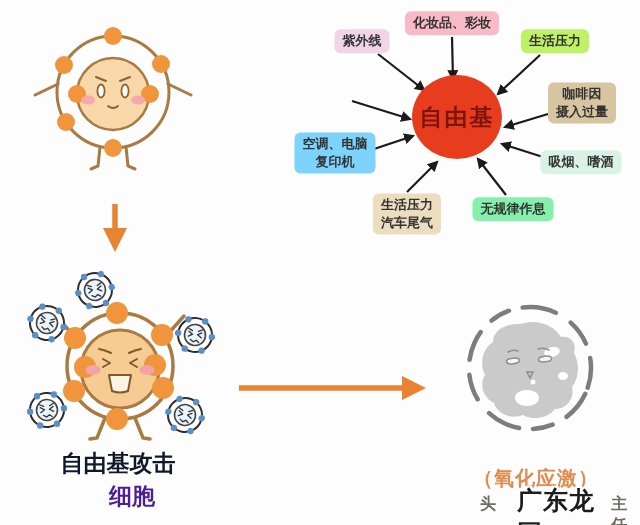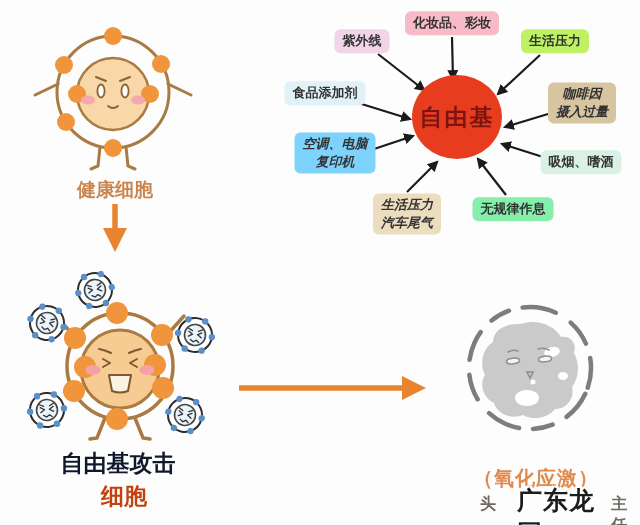--- a/index.html
+++ b/index.html
@@ -2,27 +2,27 @@
 <html><head>
 <meta charset="utf-8">
 <style>
   html,body{margin:0;padding:0;background:#ffffff;}
   #stage{position:relative;width:640px;height:525px;background:#fdfdfd;overflow:hidden;
          font-family:"Liberation Sans","DejaVu Sans",sans-serif;}
   #art{position:absolute;left:0;top:0;}
   .factor{position:absolute;transform:translate(-50%,-50%);border-radius:6px;
           padding:3px 8px;font-size:13px;font-weight:bold;color:#333;
           white-space:nowrap;text-align:center;line-height:1.35;}
-  .factor span{display:block;font-style:italic;}
+  .factor span{display:block;}
   .hub-text{position:absolute;left:457px;top:117px;transform:translate(-50%,-50%);
             font-size:23px;font-weight:bold;color:#7c1410;letter-spacing:2px;white-space:nowrap;text-align:center;}
   .cap{position:absolute;transform:translate(-50%,-50%);font-weight:bold;white-space:nowrap;}
   .cap-healthy{left:115px;top:190px;font-size:19px;color:#c9854f;}
   .cap-attack1{left:118px;top:463px;font-size:23px;color:#0f172a;}
-  .cap-attack2{left:124px;top:496px;font-size:23px;color:#c2410c;}
+  .cap-attack2{left:132px;top:496px;font-size:23px;color:#4c1d95;}
   .cap-oxid{left:536px;top:467px;font-size:20px;color:#e18a4e;letter-spacing:1px;margin-top:11px;}
   .watermark{position:absolute;left:480px;top:484px;display:flex;align-items:baseline;gap:1px;}
   .wm-gray{font-size:16px;font-weight:bold;color:#6f6a63;}
   .wm-main{font-size:25px;font-weight:900;color:#1d1d1d;letter-spacing:1px;
            text-shadow:-2px -2px 0 #fff,2px -2px 0 #fff,-2px 2px 0 #fff,2px 2px 0 #fff,
                         0 -2px 0 #fff,0 2px 0 #fff,-2px 0 0 #fff,2px 0 0 #fff;margin-left:20px;}
 </style>
 </head>
 <body>
 
@@ -158,39 +158,37 @@
         <ellipse cx="-17" cy="-7" rx="6.5" ry="2.8" fill="#f4f4f4" transform="rotate(-6 -17 -7)"></ellipse>
         <ellipse cx="15" cy="-9" rx="6.5" ry="2.8" fill="#f4f4f4" transform="rotate(-6 15 -9)"></ellipse>
         <path d="M-3,4 L3,4 L0,10 Z"></path>
       </g>
     </g>
   </svg>
 
   <div class="factor" style="left:362px;top:41px;background:#efd4ea">紫外线</div>
   <div class="factor" style="left:452px;top:23px;background:#f8bac6">化妆品、彩妆</div>
   <div class="factor" style="left:555px;top:41px;background:#bef264">生活压力</div>
-  <div class="factor" style="left:325px;top:93px;background:#e0f1f8">食品添加剂</div>
   <div class="factor" style="left:582px;top:103px;background:#d7c4a1">
     <span>咖啡因</span>
     <span>摄入过量</span>
   </div>
   <div class="factor" style="left:335px;top:153px;background:#7dd3fc">
     <span>空调、电脑</span>
     <span>复印机</span>
   </div>
   <div class="factor" style="left:581px;top:162px;background:#d9f2e5">吸烟、嗜酒</div>
   <div class="factor" style="left:407px;top:214px;background:#ecddbf">
     <span>生活压力</span>
     <span>汽车尾气</span>
   </div>
   <div class="factor" style="left:513px;top:209px;background:#86efac">无规律作息</div>
 
   <div class="hub-text">自由基</div>
 
-  <div class="cap cap-healthy">健康细胞</div>
   <div class="cap cap-attack1">自由基攻击</div>
   <div class="cap cap-attack2">细胞</div>
   <div class="cap cap-oxid">（氧化应激）</div>
 
   <div class="watermark">
     <span class="wm-gray">头</span>
     <span class="wm-main">广东龙网</span>
     <span class="wm-gray">主任</span>
   </div>
 

